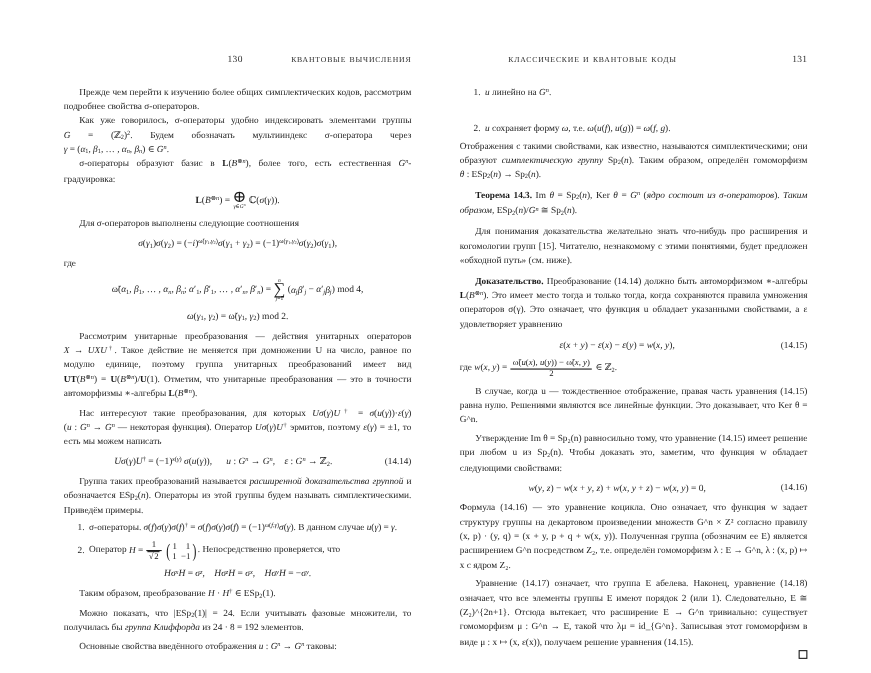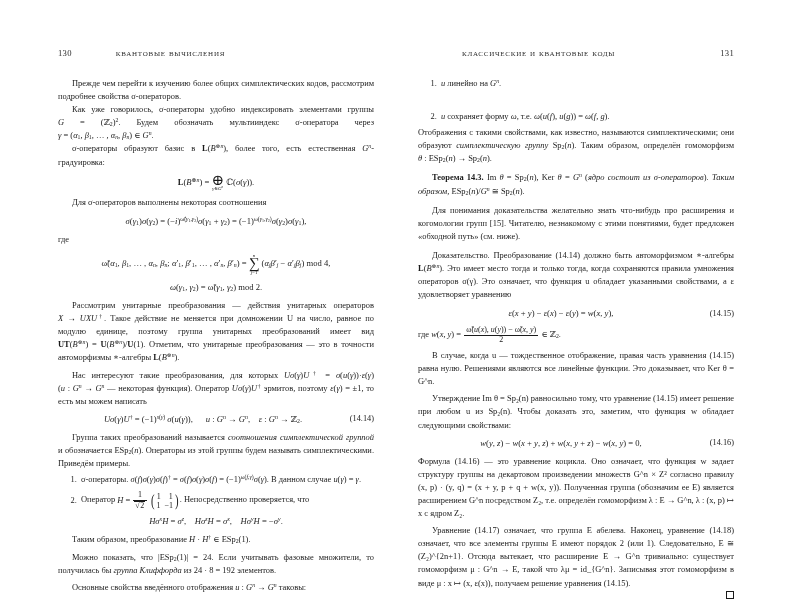--- a/index.html
+++ b/index.html
@@ -31,21 +31,21 @@
 
   .runhead {
     display: flex;
     align-items: baseline;
     font-size: 8.1px;
     letter-spacing: 0.55px;
     color: #2b2b2b;
     height: 14px;
     margin-bottom: 15px;
   }
-  .runhead.left  { justify-content: flex-start; }
+  .runhead.left  { justify-content: flex-end; }
   .runhead.right { justify-content: flex-start; }
   .folio {
     font-size: 8.6px;
     letter-spacing: 0.3px;
     font-variant: normal;
   }
   .runtitle {
     font-variant: small-caps;
     text-transform: lowercase;
     font-size: 9.4px;
@@ -173,21 +173,21 @@
     font-size: 9px;
     line-height: 9px;
   }
   .qedbox {
     display: inline-block;
     width: 6.2px;
     height: 6.2px;
     border: 0.85px solid #1a1a1a;
   }
   .thm-lbl { font-weight: bold; }
-  .proof-lbl { font-weight: normal; }
+  .proof-lbl { font-weight: bold; }
   .nobr { white-space: nowrap; }
 </style>
 </head>
 <body>
 
 <div class="spread">
 
   <div class="page page-left">
 
     <div class="runhead left">
@@ -202,21 +202,21 @@
       <p class="para"><span>Как уже говорилось, σ-операторы удобно индексировать элементами группы </span><span class="nobr"><i>G</i> = (ℤ<sub>2</sub>)<sup>2</sup></span><span>. Будем обозначать мультииндекс σ-оператора через </span><span class="nobr"><i>γ</i> = (<i>α</i><sub>1</sub>, <i>β</i><sub>1</sub>, … , <i>α</i><sub><i>n</i></sub>, <i>β</i><sub><i>n</i></sub>) ∈ <i>G</i><sup><i>n</i></sup>.</span></p>
 
       <p class="para"><span>σ-операторы образуют базис в </span><span class="nobr"><span class="bf">L</span>(<i>B</i><sup>⊗<i>n</i></sup>)</span><span>, более того, есть естественная </span><i>G</i><sup><i>n</i></sup><span>-градуировка:</span></p>
 
       <div class="eq">
         <span class="bf">L</span>(<i>B</i><sup>⊗<i>n</i></sup>) =
         <span class="bigop"><span class="opsym">⊕</span><span class="oplim"><i>γ</i>∈<i>G</i><sup><i>n</i></sup></span></span>
         ℂ(<i>σ</i>(<i>γ</i>)).
       </div>
 
-      <p class="para gap"><span>Для σ-операторов выполнены некоторая соотношения</span></p>
+      <p class="para gap"><span>Для σ-операторов выполнены следующие соотношения</span></p>
 
       <div class="eq">
         <i>σ</i>(<i>γ</i><sub>1</sub>)<i>σ</i>(<i>γ</i><sub>2</sub>) = (−<i>i</i>)<sup>ω̃(<i>γ</i><sub>1</sub>,<i>γ</i><sub>2</sub>)</sup><i>σ</i>(<i>γ</i><sub>1</sub> + <i>γ</i><sub>2</sub>) = (−1)<sup>ω(<i>γ</i><sub>1</sub>,<i>γ</i><sub>2</sub>)</sup><i>σ</i>(<i>γ</i><sub>2</sub>)<i>σ</i>(<i>γ</i><sub>1</sub>),
       </div>
 
       <p class="para noindent"><span>где</span></p>
 
       <div class="eq" style="margin-top:7px;margin-bottom:6px">
         ω̃(<i>α</i><sub>1</sub>, <i>β</i><sub>1</sub>, … , <i>α</i><sub><i>n</i></sub>, <i>β</i><sub><i>n</i></sub>; <i>α</i>′<sub>1</sub>, <i>β</i>′<sub>1</sub>, … , <i>α</i>′<sub><i>n</i></sub>, <i>β</i>′<sub><i>n</i></sub>) =
         <span class="bigop"><span class="opup"><i>n</i></span><span class="opsym">∑</span><span class="oplim"><i>j</i>=1</span></span>
@@ -233,21 +233,21 @@
 
       <div class="eq">
         <span style="display:inline-block;margin-left:-26px">
           <i>Uσ</i>(<i>γ</i>)<i>U</i><sup>†</sup> = (−1)<sup><i>s</i>(<i>γ</i>)</sup> <i>σ</i>(<i>u</i>(<i>γ</i>)),
           &nbsp;&nbsp;&nbsp;&nbsp;&nbsp;<i>u</i> : <i>G</i><sup><i>n</i></sup> → <i>G</i><sup><i>n</i></sup>,
           &nbsp;&nbsp;&nbsp;<i>ε</i> : <i>G</i><sup><i>n</i></sup> → ℤ<sub>2</sub>.
         </span>
         <span class="tag">(14.14)</span>
       </div>
 
-      <p class="para gap"><span>Группа таких преобразований называется </span><i>соотношения симплектической группой</i><span> и обозначается </span><span class="nobr">ESp<sub>2</sub>(<i>n</i>)</span><span>. Операторы из этой группы будем называть симплектическими. Приведём примеры.</span></p>
+      <p class="para gap"><span>Группа таких преобразований называется </span><i>расширенной доказательства группой</i><span> и обозначается </span><span class="nobr">ESp<sub>2</sub>(<i>n</i>)</span><span>. Операторы из этой группы будем называть симплектическими. Приведём примеры.</span></p>
 
       <ol class="numlist" style="margin-top:3px">
         <li><span>σ-операторы. </span><span class="nobr"><i>σ</i>(<i>f</i>)<i>σ</i>(<i>γ</i>)<i>σ</i>(<i>f</i>)<sup>†</sup> = <i>σ</i>(<i>f</i>)<i>σ</i>(<i>γ</i>)<i>σ</i>(<i>f</i>) = (−1)<sup>ω(<i>f</i>,<i>γ</i>)</sup><i>σ</i>(<i>γ</i>)</span><span>. В данном случае </span><span class="nobr"><i>u</i>(<i>γ</i>) = <i>γ</i>.</span></li>
         <li style="margin-top:5px"><span>Оператор </span><span class="nobr"><i>H</i> =
           <span class="frac"><span class="num">1</span><span class="den"><span class="sqrt">√<span style="border-top:0.7px solid #1a1a1a;padding:0 0.5px">2</span></span></span></span>
           <span class="mat">
                 <span class="par">(</span>
                 <span class="cells">
                   <span class="r">1&nbsp;&nbsp;&nbsp;&nbsp;1</span>
                   <span class="r">1&nbsp;&nbsp;−1</span>

